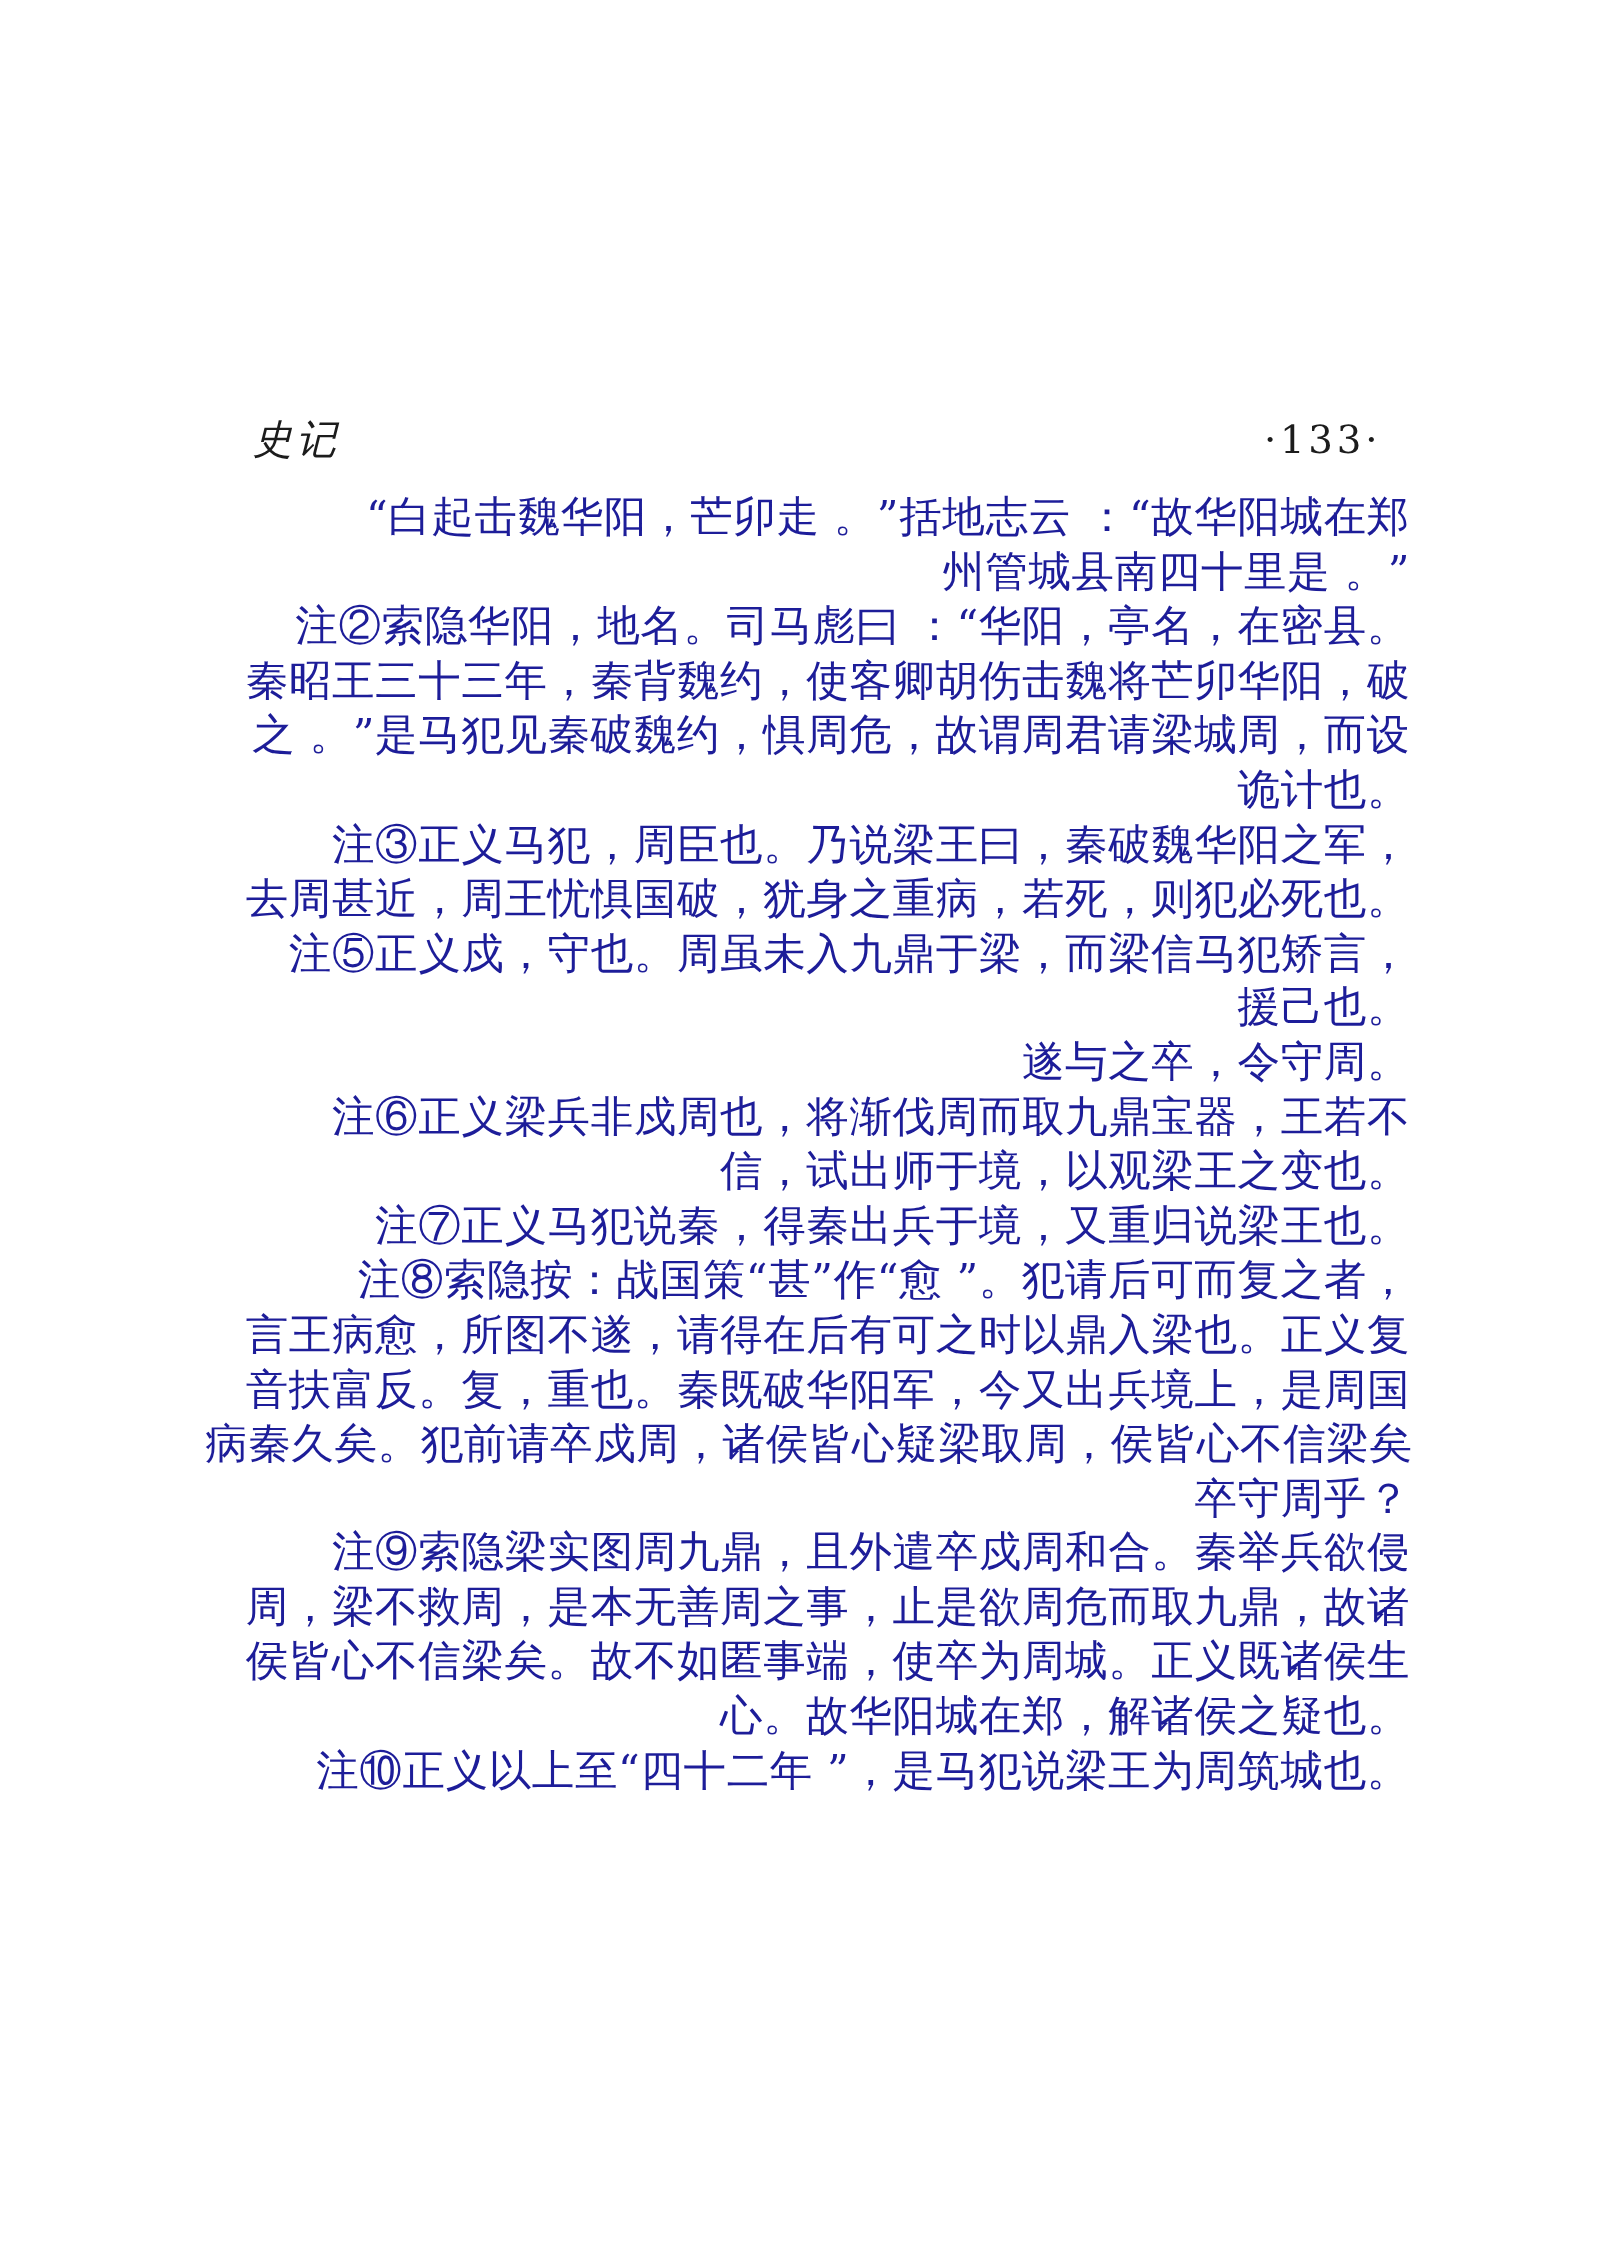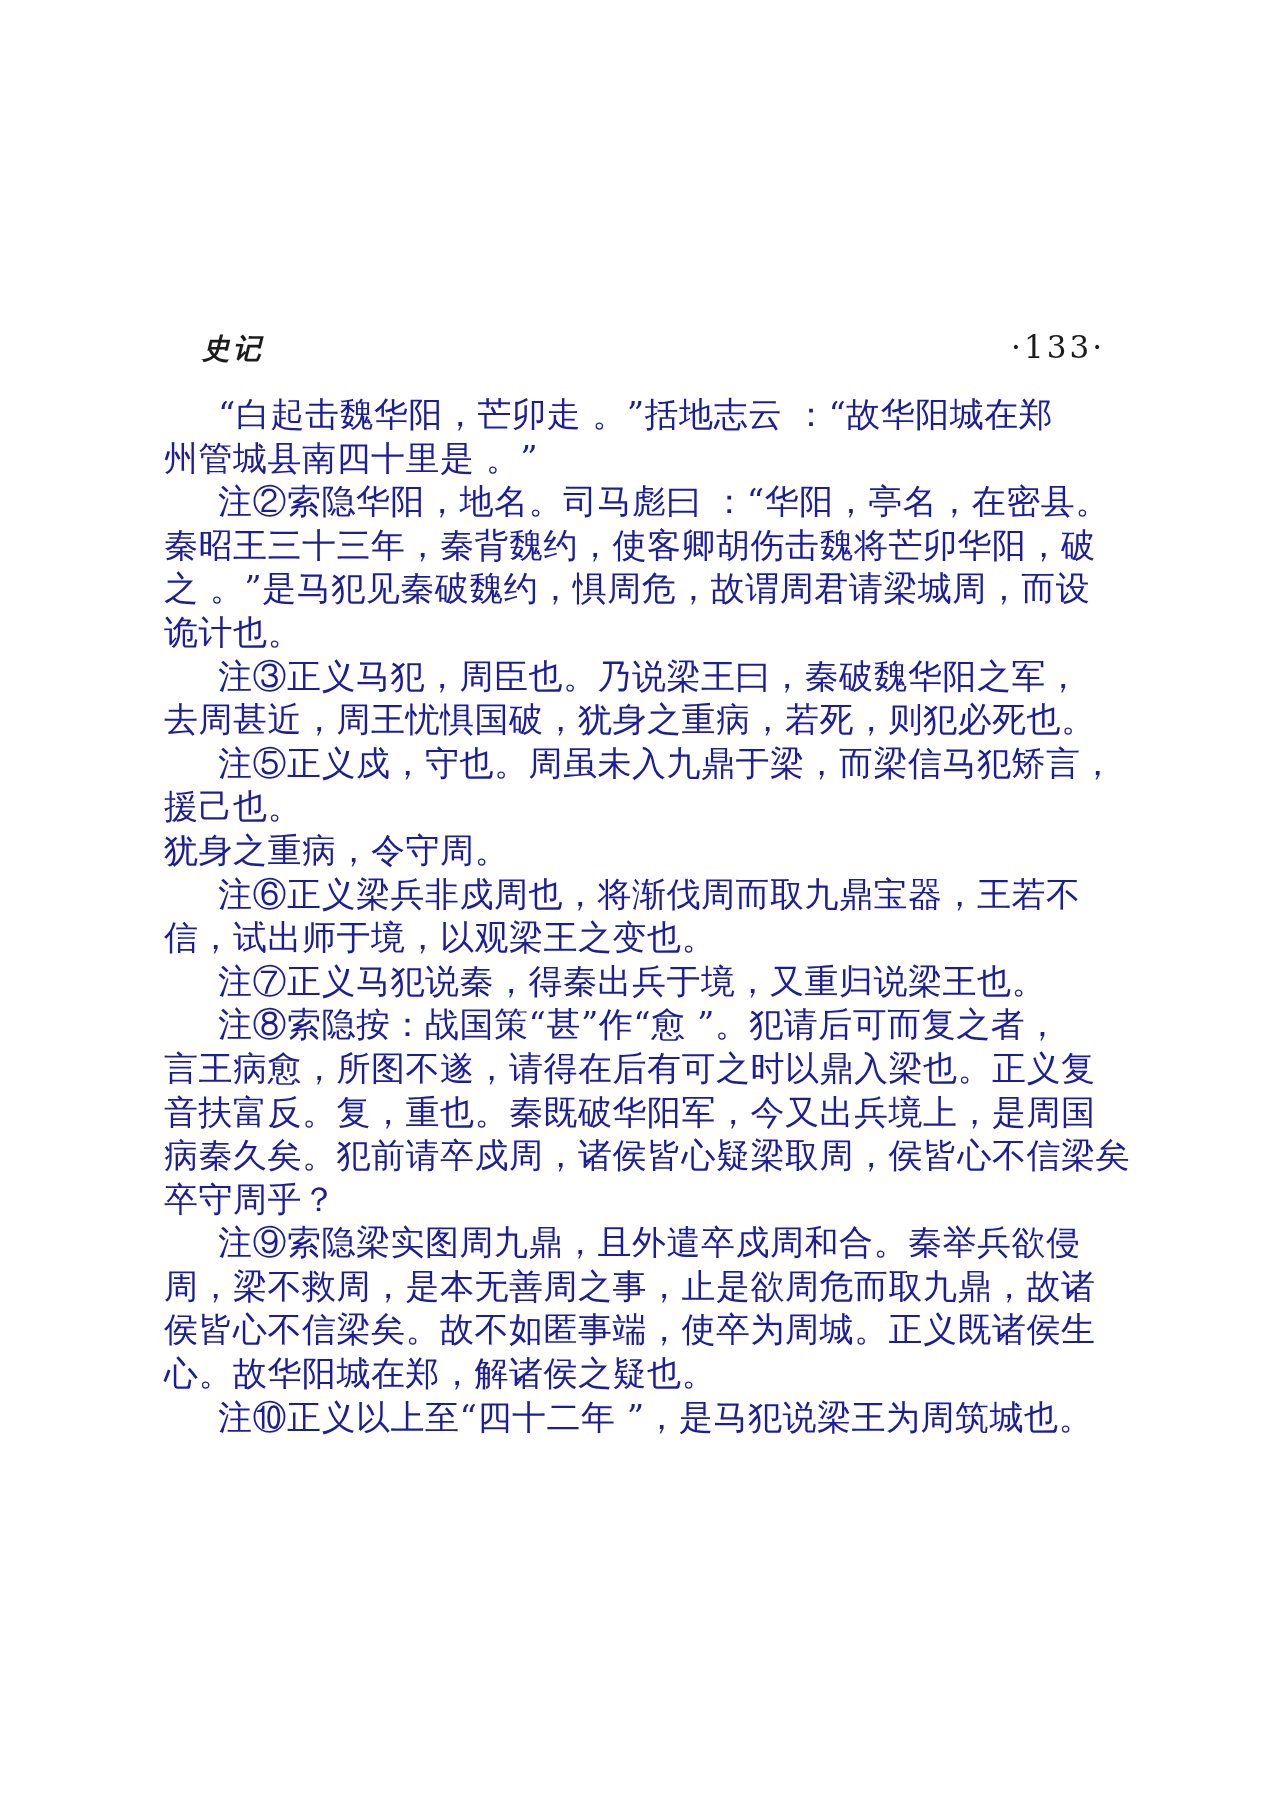--- a/index.html
+++ b/index.html
@@ -18,23 +18,23 @@
   .header {
     position: absolute;
     top: 310px;
     left: 202px;
     width: 903px;
     display: flex;
     justify-content: space-between;
     align-items: baseline;
   }
   .book-title {
-    font-size: 28px;
+    font-size: 32px;
     font-style: italic;
-    font-weight: 700;
+    font-weight: 400;
     color: var(--header-color, #1c1c1c);
     letter-spacing: 3px;
     margin-top: 20px;
   }
   .page-number {
     font-size: 31px;
     color: var(--header-color, #1c1c1c);
     letter-spacing: 3px;
     font-style: normal;
   }
@@ -44,20 +44,21 @@
     left: 164px;
     width: 964px;
   }
   .line {
     height: 43.6px;
     line-height: 43.6px;
     font-size: 34px;
     color: var(--text-color, #1d1d99);
     white-space: pre;
     letter-spacing: 0.5px;
+    text-align: right;
   }
   .line.indent {
     padding-left: 54px;
   }
 </style>
 </head>
 <body>
 
 <div class="page">
   <div class="header">
@@ -68,21 +69,21 @@
       <div class="line indent">“白起击魏华阳，芒卯走 。”括地志云 ：“故华阳城在郑</div>
       <div class="line">州管城县南四十里是 。”</div>
       <div class="line indent">注②索隐华阳，地名。司马彪曰 ：“华阳，亭名，在密县。</div>
       <div class="line">秦昭王三十三年，秦背魏约，使客卿胡伤击魏将芒卯华阳，破</div>
       <div class="line">之 。”是马犯见秦破魏约，惧周危，故谓周君请梁城周，而设</div>
       <div class="line">诡计也。</div>
       <div class="line indent">注③正义马犯，周臣也。乃说梁王曰，秦破魏华阳之军，</div>
       <div class="line">去周甚近，周王忧惧国破，犹身之重病，若死，则犯必死也。</div>
       <div class="line indent">注⑤正义戍，守也。周虽未入九鼎于梁，而梁信马犯矫言，</div>
       <div class="line">援己也。</div>
-      <div class="line">犹身之重病，令守周。</div>
+      <div class="line">遂与之卒，令守周。</div>
       <div class="line indent">注⑥正义梁兵非戍周也，将渐伐周而取九鼎宝器，王若不</div>
       <div class="line">信，试出师于境，以观梁王之变也。</div>
       <div class="line indent">注⑦正义马犯说秦，得秦出兵于境，又重归说梁王也。</div>
       <div class="line indent">注⑧索隐按：战国策“甚”作“愈 ”。犯请后可而复之者，</div>
       <div class="line">言王病愈，所图不遂，请得在后有可之时以鼎入梁也。正义复</div>
       <div class="line">音扶富反。复，重也。秦既破华阳军，今又出兵境上，是周国</div>
       <div class="line">病秦久矣。犯前请卒戍周，诸侯皆心疑梁取周，侯皆心不信梁矣</div>
       <div class="line">卒守周乎？</div>
       <div class="line indent">注⑨索隐梁实图周九鼎，且外遣卒戍周和合。秦举兵欲侵</div>
       <div class="line">周，梁不救周，是本无善周之事，止是欲周危而取九鼎，故诸</div>

